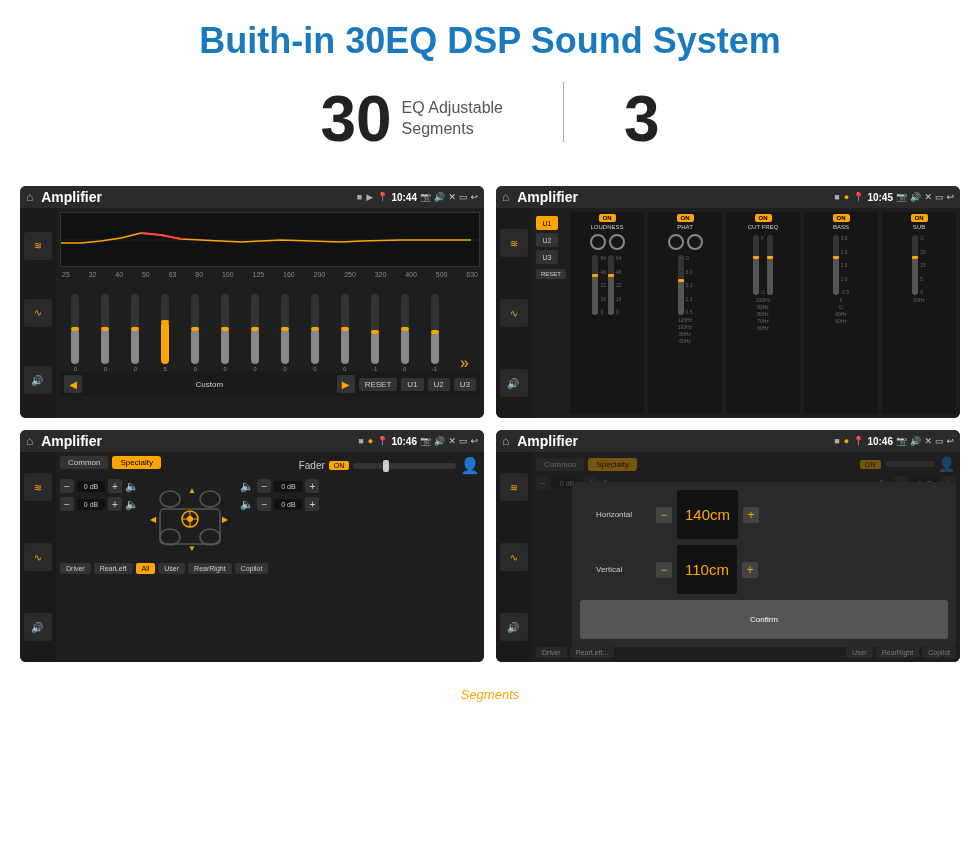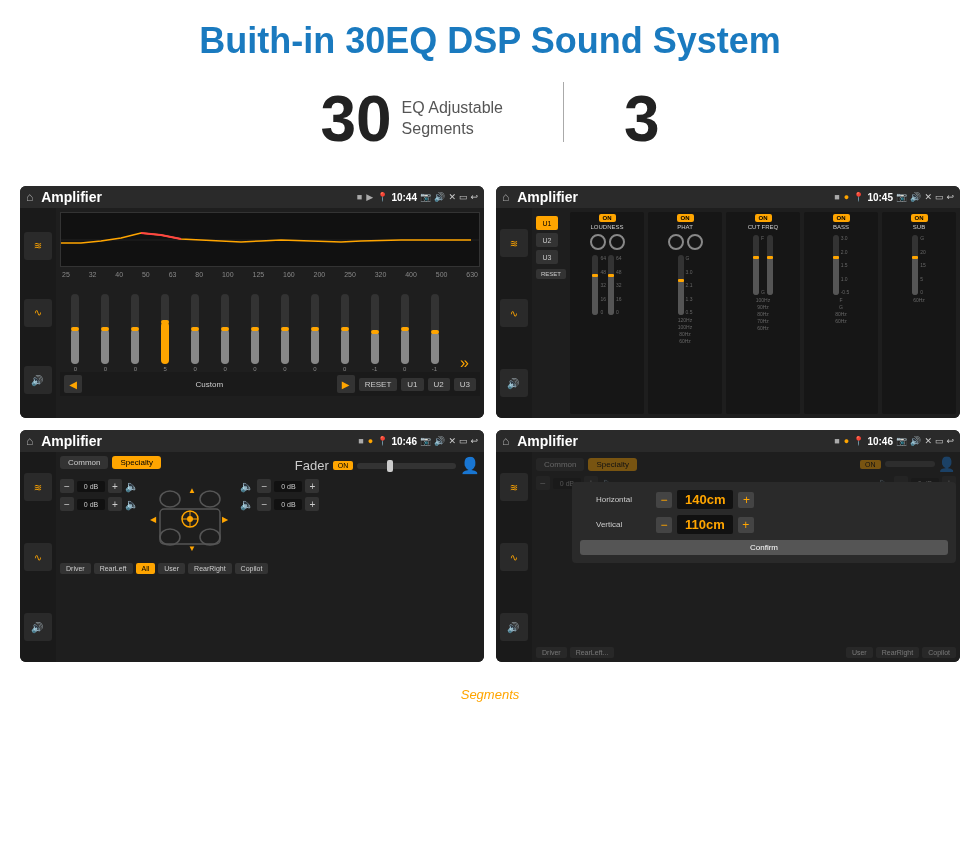--- a/index.html
+++ b/index.html
@@ -351,21 +351,21 @@
       color: #ccc;
       font-size: 8px;
       border-radius: 3px;
     }
     .ch-tab-active {
       background: #ffa500;
       color: #000;
     }
     .fader-label {
       color: #ccc;
-      font-size: 13px;
+      font-size: 10px;
       padding-left: 27px;
     }
     .fader-on-btn {
       background: #ffa500;
       color: #000;
       font-size: 7px;
       padding: 1px 5px;
       border-radius: 2px;
     }
     .fader-track {
@@ -484,43 +484,42 @@
       color: #ffa500;
       display: flex;
       align-items: center;
       justify-content: center;
       font-size: 12px;
       border-radius: 2px;
     }
     .distance-val {
       background: #111;
       color: #ffa500;
-      font-size: 13px;
-      padding: 2px 8px;
+      font-size: 15px;
+      padding: 16px 8px;
       border-radius: 2px;
       min-width: 50px;
       text-align: center;
-      font-weight: bold;
     }
     .distance-plus {
       width: 16px;
       height: 16px;
       background: #444;
       color: #ffa500;
       display: flex;
       align-items: center;
       justify-content: center;
       font-size: 12px;
       border-radius: 2px;
     }
     .distance-confirm {
       background: #555;
       color: #fff;
       font-size: 8px;
-      padding: 3px 16px;
+      padding: 15px 16px;
       border-radius: 3px;
       display: block;
       margin: 0 auto;
       text-align: center;
     }
     .seicane-watermark {
       text-align: center;
       padding: 5px;
       font-size: 13px;
       font-style: italic;

